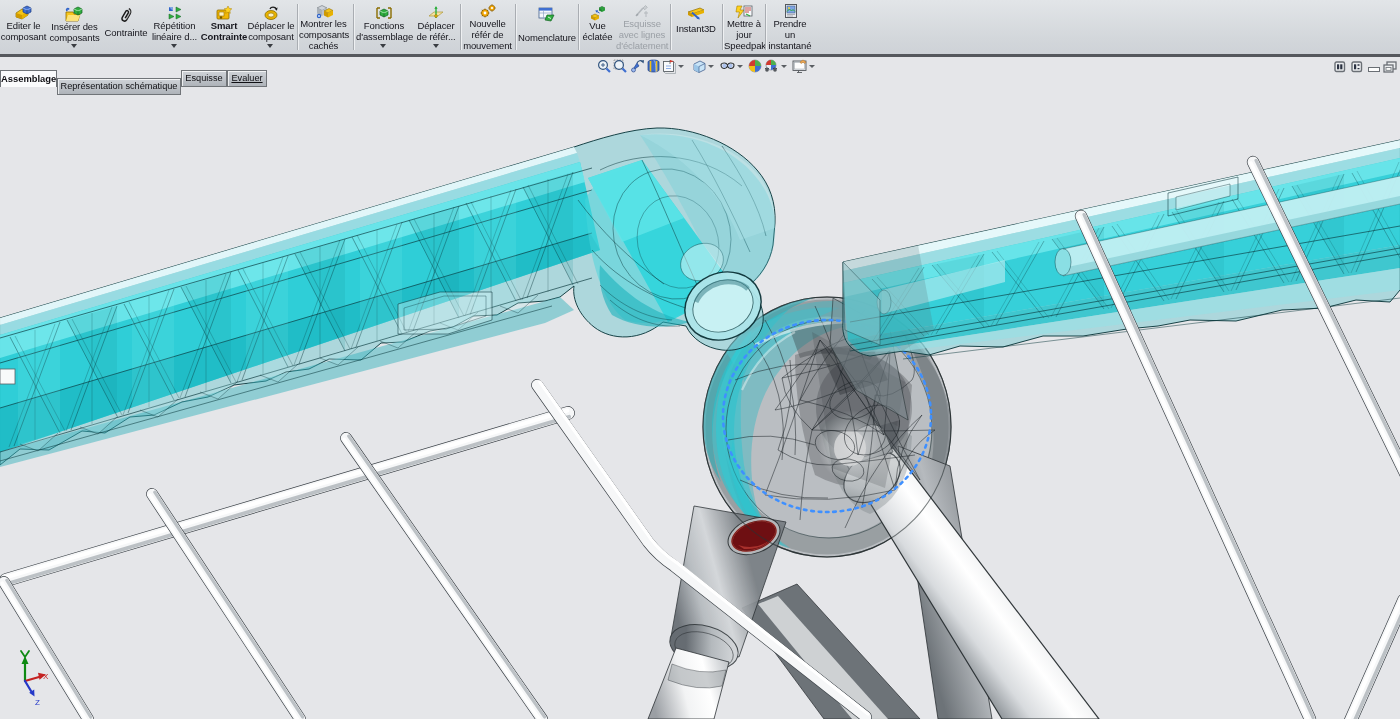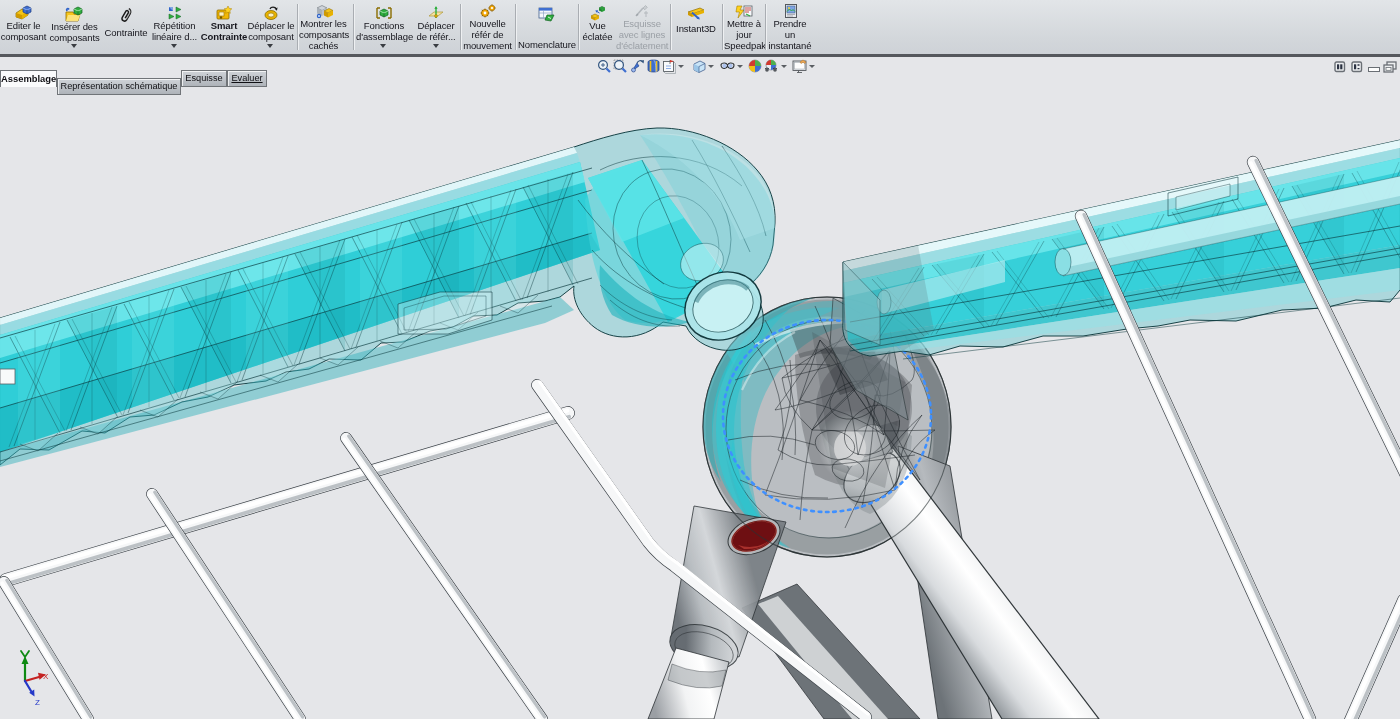--- a/index.html
+++ b/index.html
@@ -458,21 +458,21 @@
     </div>
 <div class="tbtn" style="left:518px;width:58px;">
       <div style="height:6px"></div>
       <svg class="ic" width="18" height="16" viewBox="0 0 18 16">
         <rect x="1" y="2" width="13" height="10" fill="#f6f8fb" stroke="#44618f" stroke-width=".8"></rect>
         <rect x="1" y="2" width="13" height="2.6" fill="#3f6fd1"></rect>
         <path d="M1 7 h13 M5.5 4.6 v7.4" stroke="#8fa6c6" stroke-width=".7"></path>
         <path d="M9 9 L16 9 L13 15 L7 14 Z" fill="#2fae3e" stroke="#136322" stroke-width=".7"></path>
         <path d="M10 11 l3 1.5" stroke="#fff" stroke-width=".8"></path>
       </svg>
-      <div style="margin-top:17px">
+      <div style="margin-top:10px">
         <div>Nomenclature</div>
       </div>
     </div>
 <div class="tbtn" style="left:580px;width:35px;">
       <div style="height:5px"></div>
       <svg class="ic" width="18" height="16" viewBox="0 0 18 16">
         <path d="M2 11 L6 9 L10 11 L6 13 Z" fill="#f5c518" stroke="#8f6d00" stroke-width=".6"></path>
         <path d="M2 11 L6 13 L6 15.5 L2 13.5 Z" fill="#d09a00"></path>
         <path d="M10 11 L6 13 L6 15.5 L10 13.5 Z" fill="#e8b200"></path>
         <path d="M10 3 L13 1.5 L16 3 L13 4.5 Z" fill="#2fae3e" stroke="#136322" stroke-width=".6"></path>

